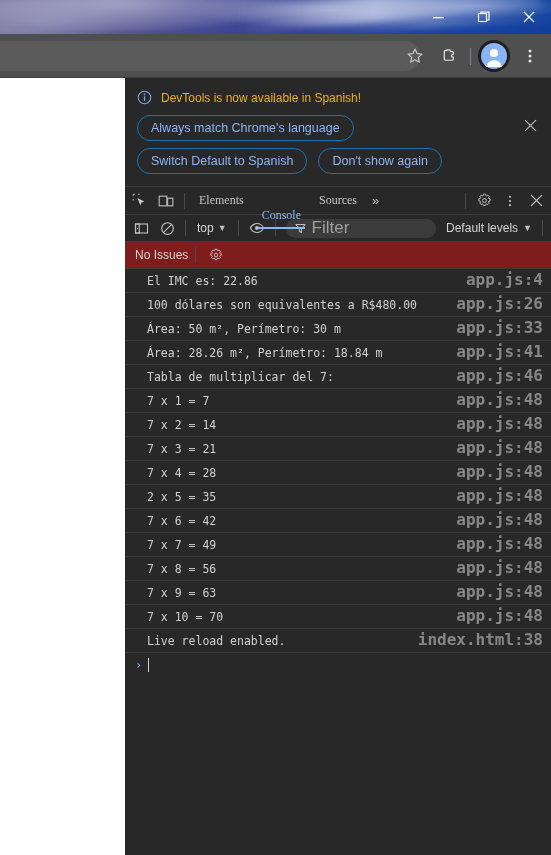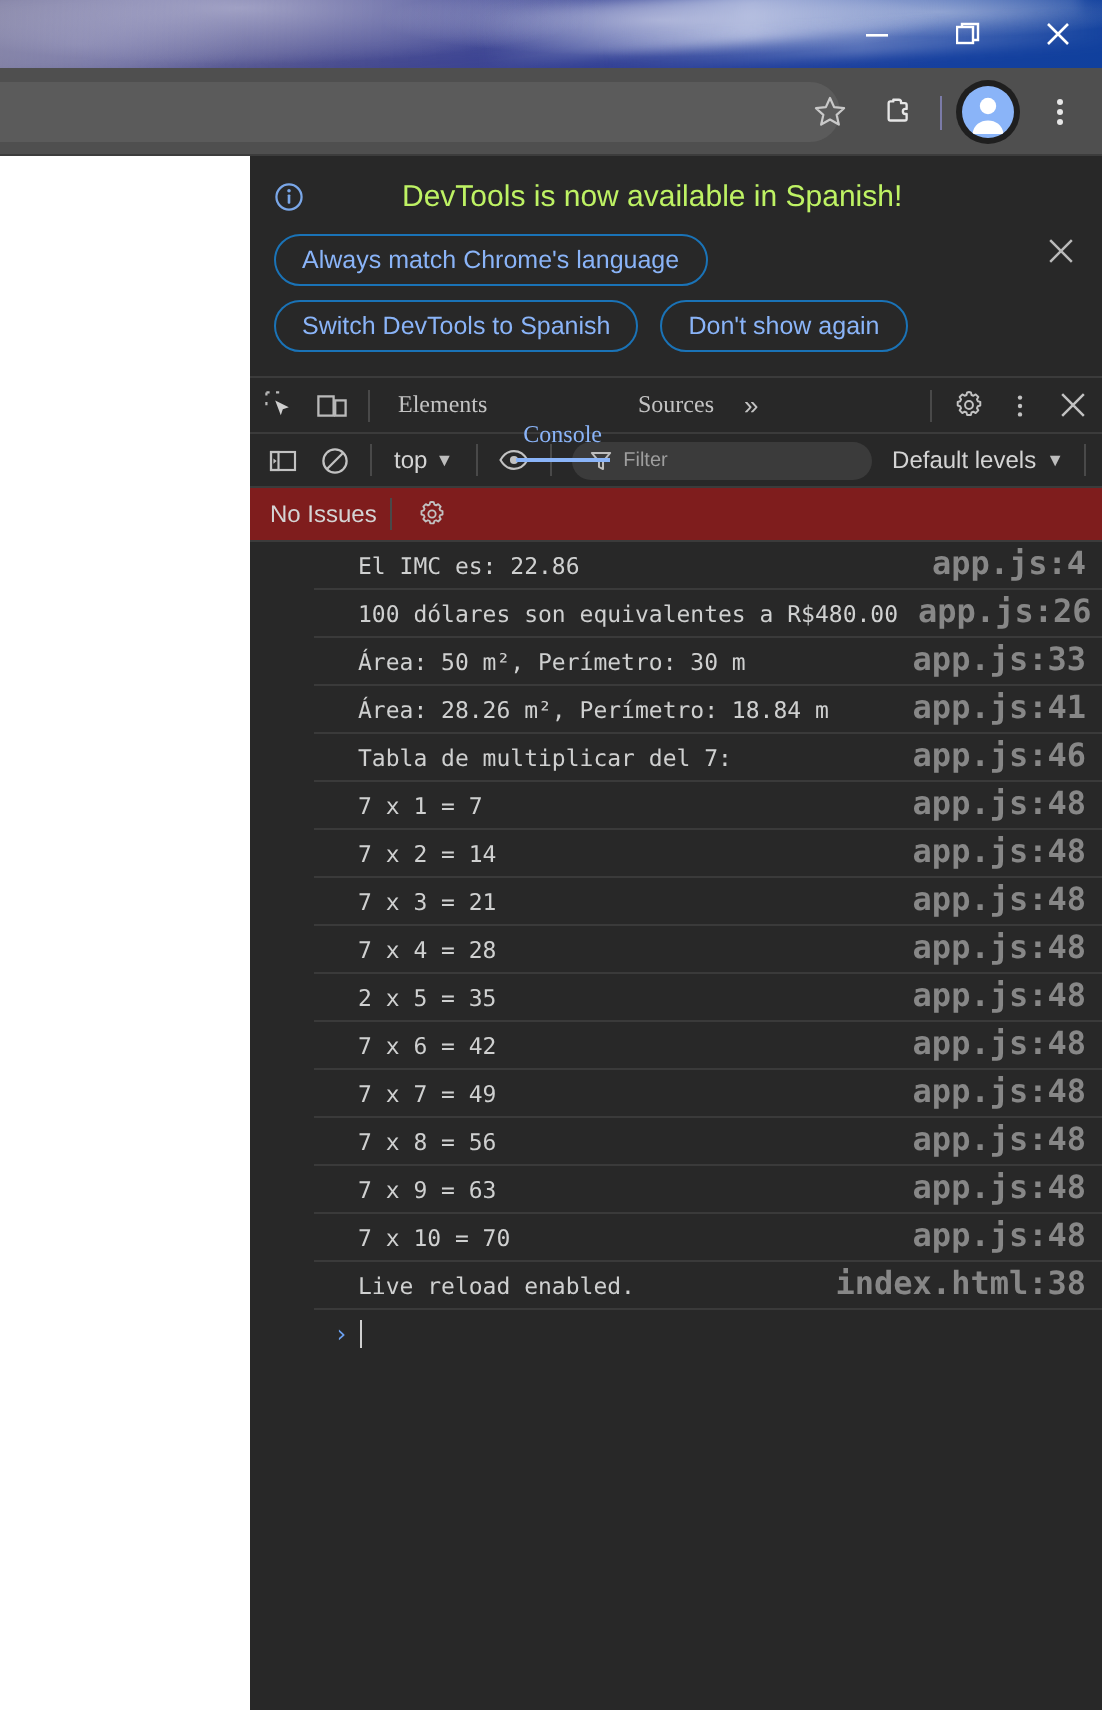--- a/index.html
+++ b/index.html
@@ -79,21 +79,21 @@
     background:#282828; color:#e8eaed;
     display:flex; flex-direction:column;
   }
 
   
   .banner {
     position:relative; padding:12px 12px 12px 12px; background:#282828;
     border-bottom:1px solid #3b3b3b;
   }
   .banner-row { display:flex; align-items:center; gap:9px; }
-  .banner-text { font-size:15px; color:#bef264;margin-left:40px; }
+  .banner-text { font-size:12px; color:#eab308; }
   .banner-btns { display:flex; flex-direction:column; gap:7px; margin-top:10px; align-items:flex-start; }
   .banner-btns .row2 { display:flex; gap:11px; }
   .chipbtn {
     border:1px solid #1a73b7; color:#8ab4f8; background:transparent;
     border-radius:13px; padding:4px 13px; font-size:12.5px; line-height:16px;
     font-family:"Liberation Sans", sans-serif; white-space:nowrap;
   }
   .banner-close {
     position:absolute; right:12px; top:38px; width:18px; height:18px;
     display:flex; align-items:center; justify-content:center;
@@ -122,32 +122,32 @@
     height:27px; display:flex; align-items:center; background:#282828;
     border-bottom:1px solid #3b3b3b; padding:0 3px;
   }
   .ctx-select { font-size:12px; color:#d4d4d4; display:flex; align-items:center; gap:4px; padding:0 6px; }
   .caret { font-size:9px; color:#bdbdbd; }
   .filter-box {
     flex:1; height:19px; background:#3b3b3b; border-radius:10px;
     display:flex; align-items:center; gap:6px; padding:0 9px; margin:0 5px;
     min-width:40px;
   }
-  .filter-ph { font-size:10px; color:#9e9e9e; }
+  .filter-ph { font-size:17px; color:#9e9e9e; }
   .levels { font-size:12px; color:#d4d4d4; display:flex; align-items:center; gap:5px; padding:0 5px; white-space:nowrap; }
 
   
   .issues-bar {
     height:27px; display:flex; align-items:center; background:#7f1d1d;
     border-bottom:1px solid #3b3b3b; padding:0 10px; gap:2px;
   }
   .issues-text { font-size:12px; color:#d4d4d4; }
 
   
-  .console-list { flex:1; overflow:hidden; background:#282828;margin-left:32px; }
+  .console-list { flex:1; overflow:hidden; background:#282828; }
   .log-row {
     display:flex; align-items:baseline; justify-content:space-between;
     border-bottom:1px solid #3a3a3a; padding:3px 8px 3px 22px; min-height:23px;
   }
   .log-msg {
     font-family:"DejaVu Sans Mono", monospace; font-size:11.5px; color:#cfd0d0;
     white-space:pre; line-height:15px;
   }
   .log-src {
     font-family:"DejaVu Sans Mono", monospace; font-size:16px; color:#878787;
@@ -232,21 +232,21 @@
         <svg width="15" height="15" viewBox="0 0 16 16">
           <circle cx="8" cy="8" r="6.7" fill="none" stroke="#7aa7e8" stroke-width="1.2"></circle>
           <circle cx="8" cy="4.7" r="0.95" fill="#7aa7e8"></circle>
           <rect x="7.3" y="6.6" width="1.4" height="5" rx="0.5" fill="#7aa7e8"></rect>
         </svg>
         <div class="banner-text">DevTools is now available in Spanish!</div>
       </div>
       <div class="banner-btns">
         <button class="chipbtn">Always match Chrome's language</button>
         <div class="row2">
-          <button class="chipbtn">Switch DevTools to Spanish</button>
+          <button class="chipbtn">Switch Default to Spanish</button>
           <button class="chipbtn">Don't show again</button>
         </div>
       </div>
       <div class="banner-close">
         <svg width="13" height="13" viewBox="0 0 12 12">
           <path d="M1 1 L11 11 M11 1 L1 11" stroke="#b9b9b9" stroke-width="1.15" fill="none"></path>
         </svg>
       </div>
     </div>
 

